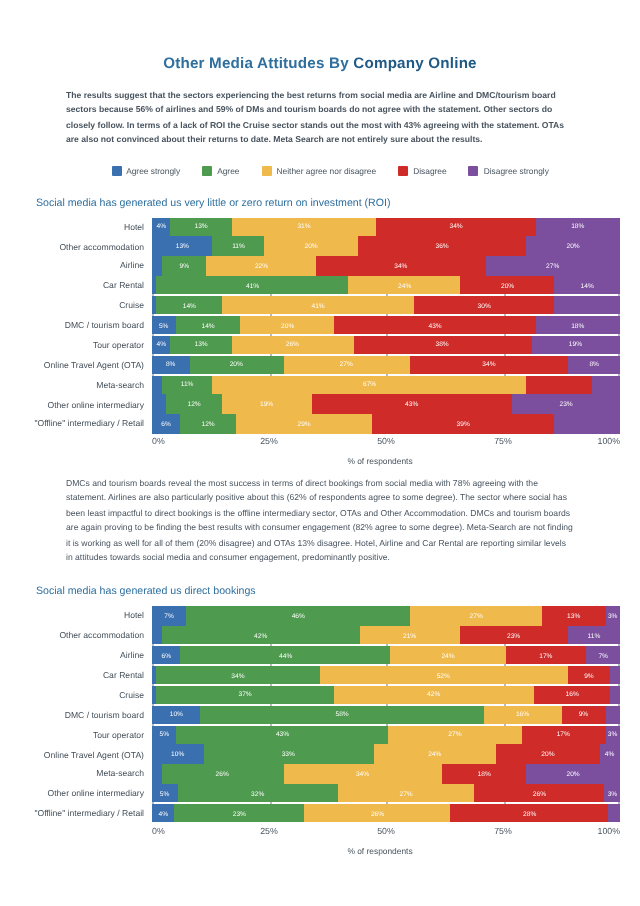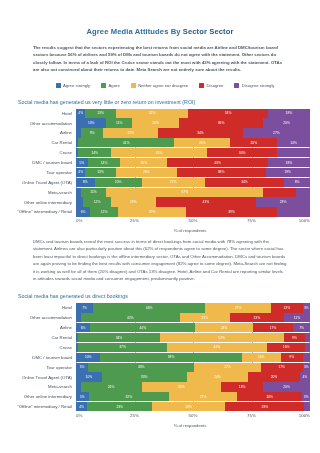--- a/index.html
+++ b/index.html
@@ -128,21 +128,21 @@
     color:#4a5560;
     text-align:left;
   }
 </style>
 </head>
 <body>
 
 <div class="page">
 
   <h1 class="doc-title">
-    <span>Agree Media Attitudes By </span><span class="bold">Sector Sector</span>
+    <span>Other Media Attitudes By </span><span class="bold">Company Online</span>
   </h1>
 
   <p class="intro">The results suggest that the sectors experiencing the best returns from social media are Airline and DMC/tourism board sectors because 56% of airlines and 59% of DMs and tourism boards do not agree with the statement. Other sectors do closely follow. In terms of a lack of ROI the Cruise sector stands out the most with 43% agreeing with the statement. OTAs are also not convinced about their returns to date. Meta Search are not entirely sure about the results.</p>
 
   <div class="legend" id="legend">
       <div class="legend-item">
         <span class="legend-swatch" style="background: rgb(58, 111, 176);"></span>
         <span class="legend-label">Agree strongly</span>
       </div>
       <div class="legend-item">

